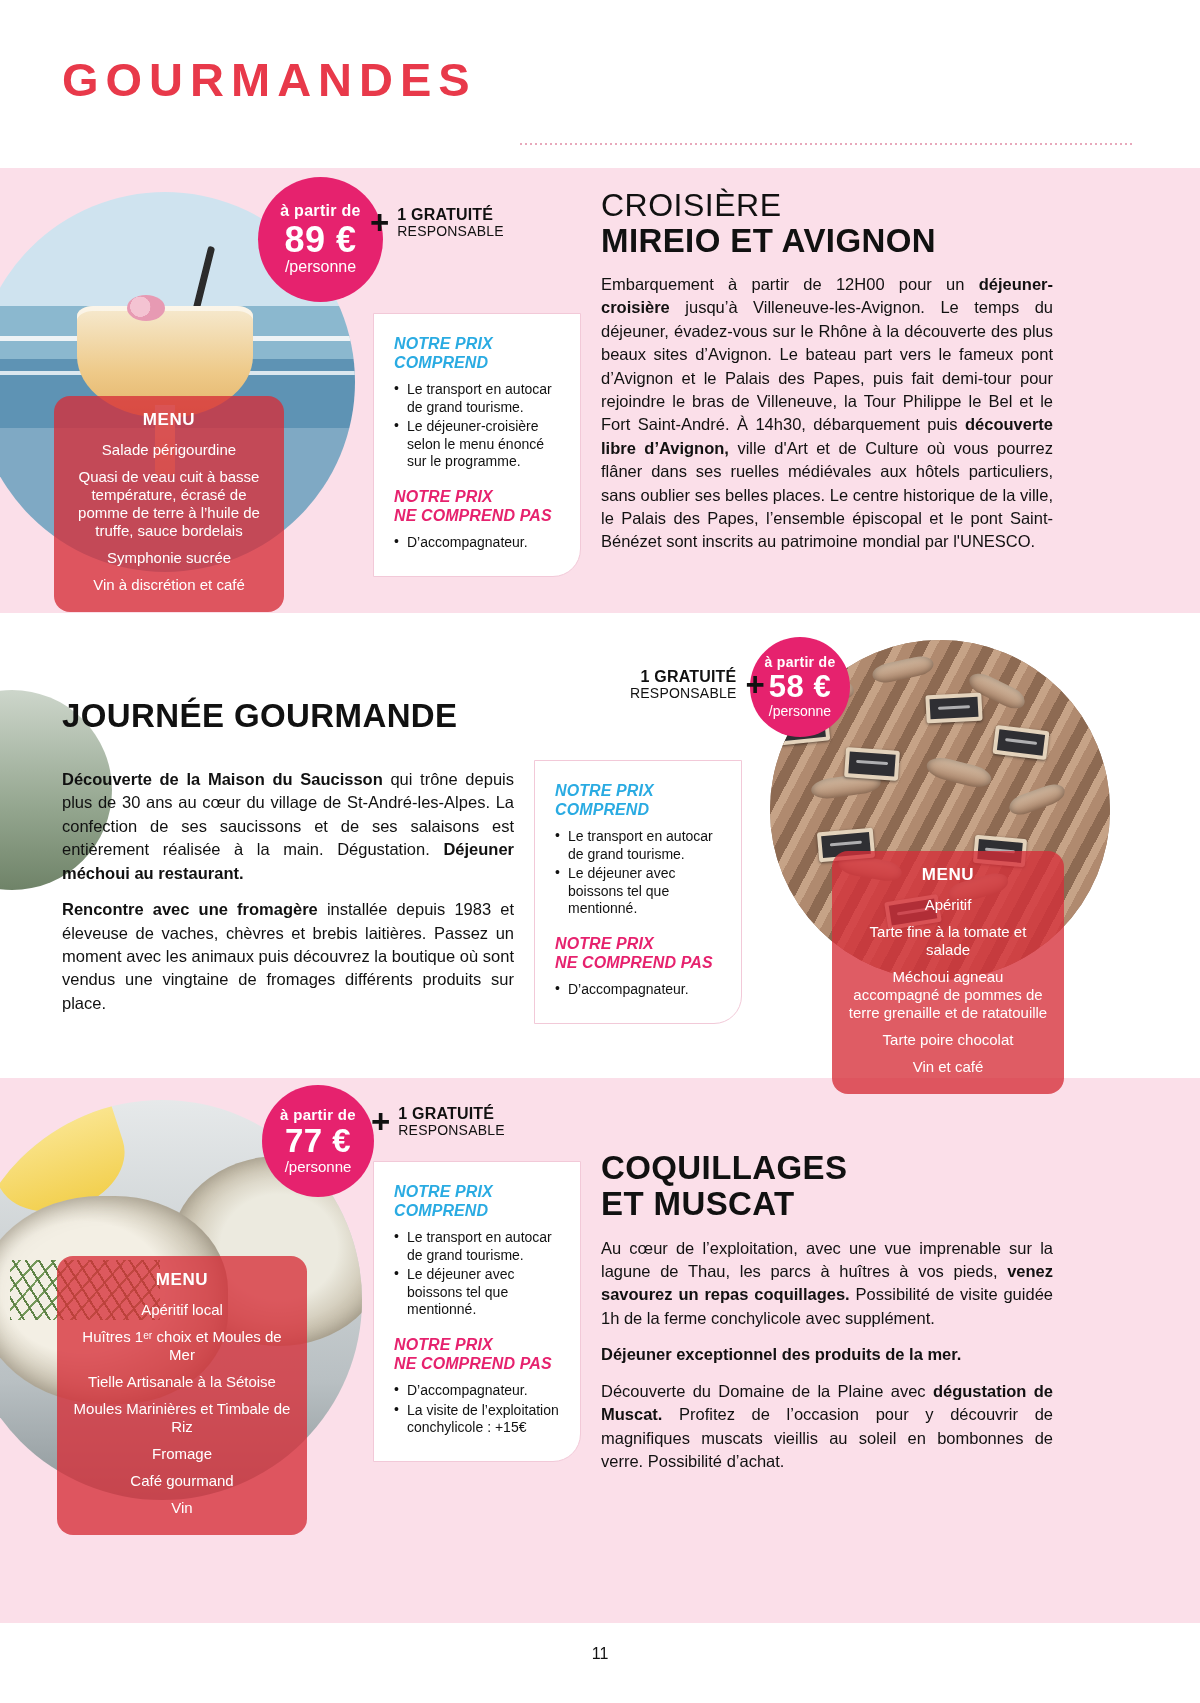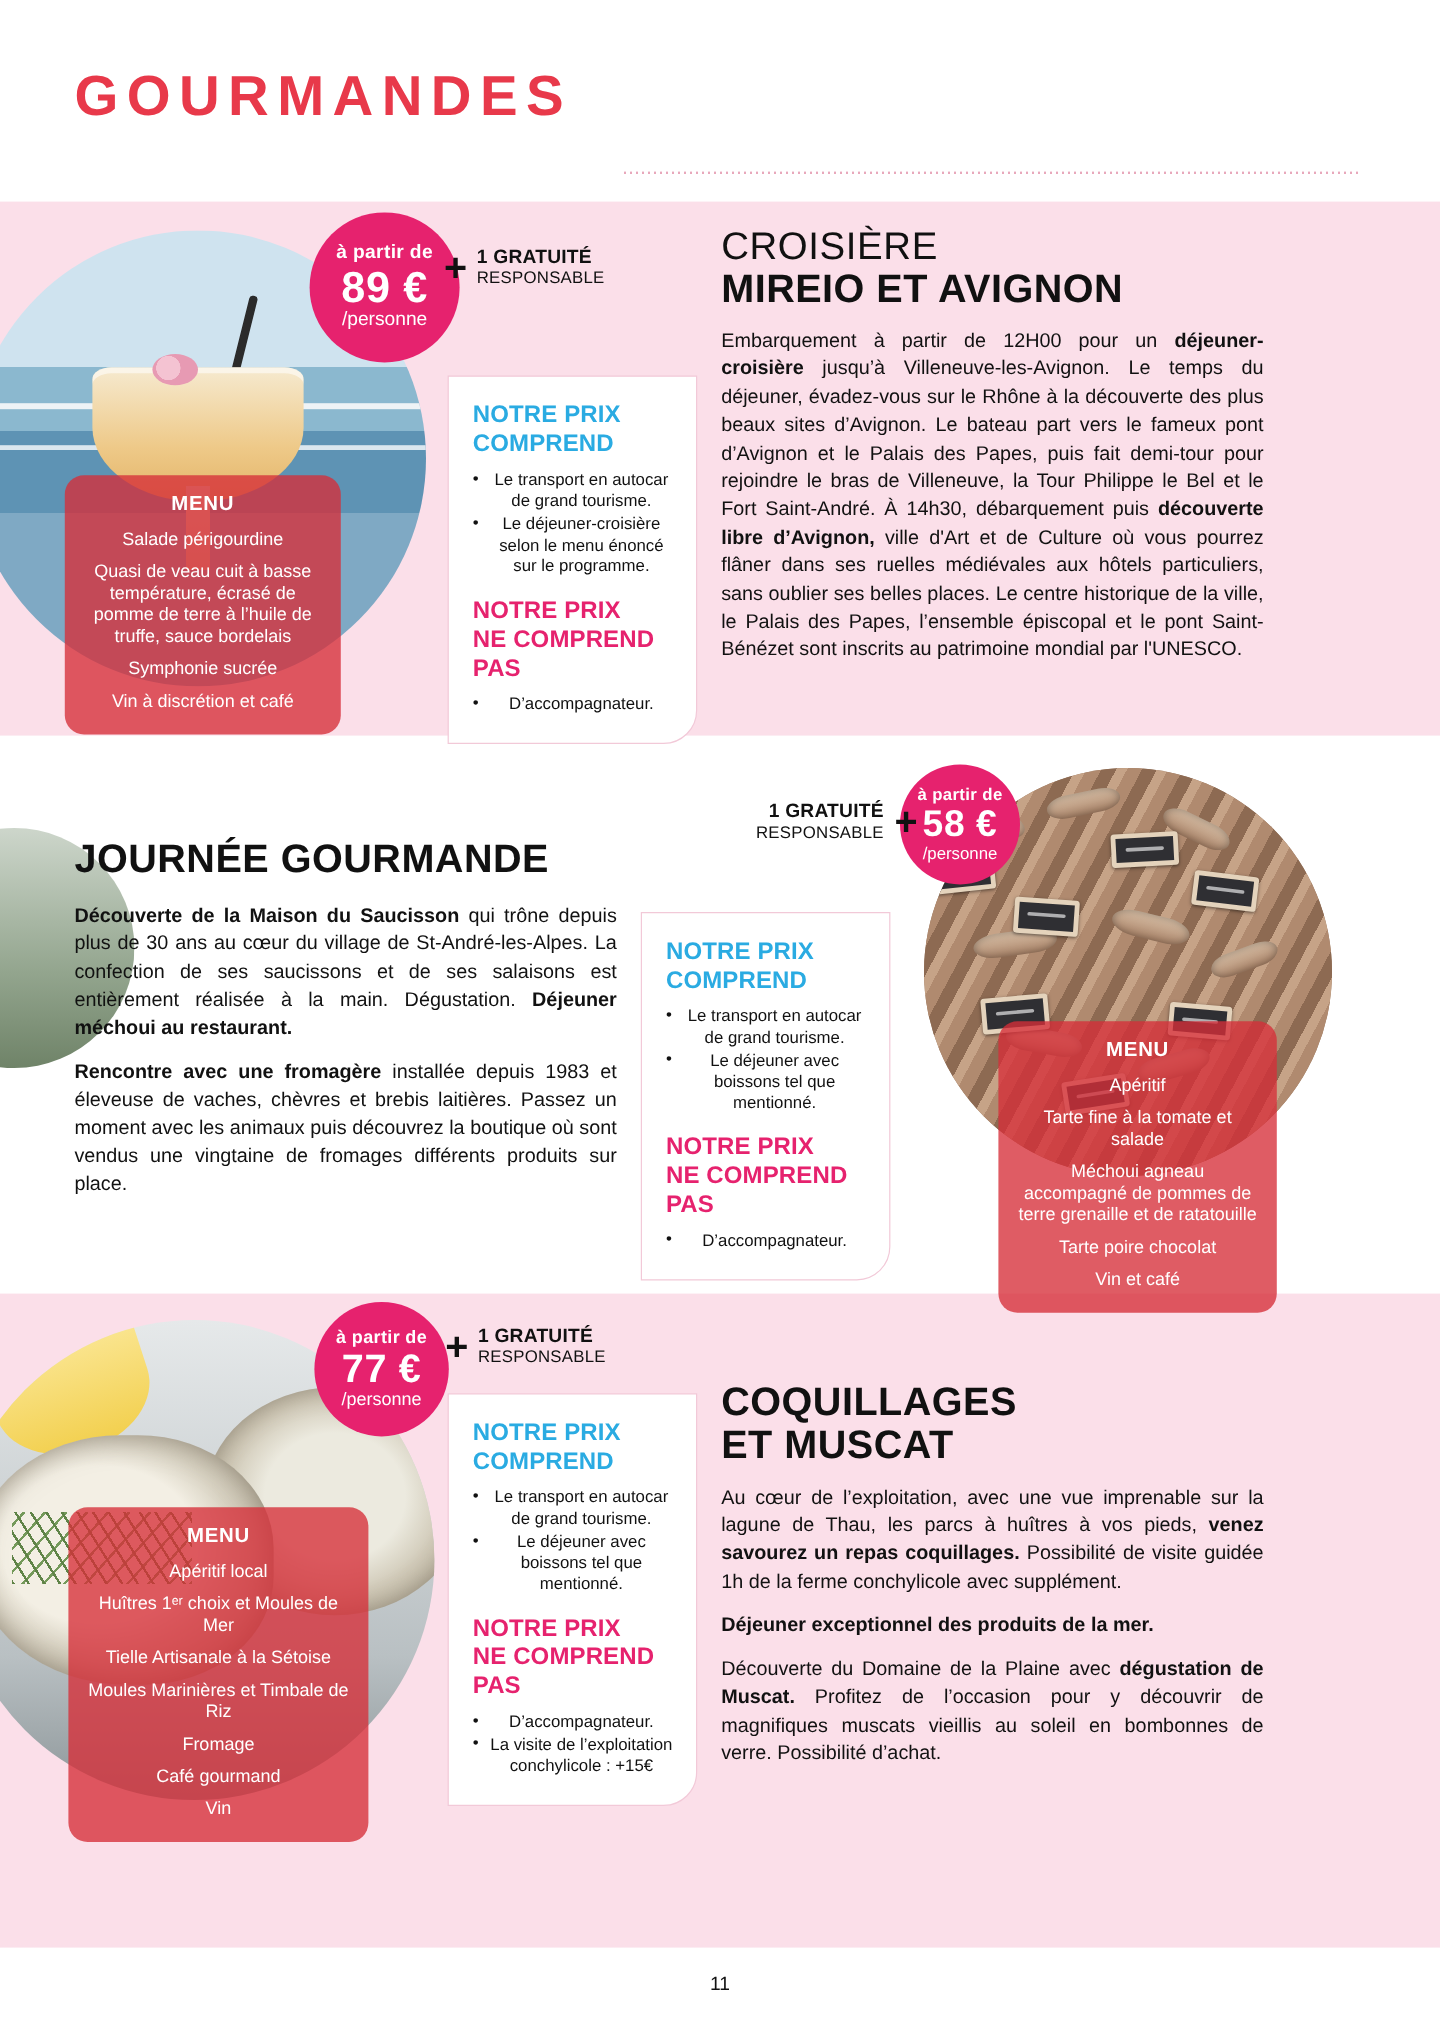--- a/index.html
+++ b/index.html
@@ -113,26 +113,26 @@
   }
   .menu h4 { font-size:17px; font-weight:700; letter-spacing:.6px; margin-bottom:11px; }
   .menu p  { font-size:15px; font-weight:400; line-height:1.2; margin-bottom:9px;text-align:center; }
   .menu p:last-child { margin-bottom:0; }
 
   
   .prixbox {
     position:absolute; background:#fff; border:1px solid #f2c9d8;
     border-radius:0 0 28px 0; padding:20px 18px 22px 20px;
   }
-  .prixbox h5 { font-size:20px; font-weight:700; line-height:1.2; letter-spacing:.1px; }
+  .prixbox h5 { font-size:16px; font-weight:700; line-height:1.2; letter-spacing:.1px;font-style:italic; }
   .prixbox h5.inc { color:#2aabe2; }
   .prixbox h5.exc { color:#e6226e; margin-top:16px; }
   .prixbox ul { list-style:none; margin-top:9px; }
   .prixbox li { font-size:14px; line-height:1.25; color:#111; padding-left:13px;
-    position:relative; margin-bottom:2px;text-align:center; }
+    position:relative; margin-bottom:2px; }
   .prixbox li::before { content:"•"; position:absolute; left:0; top:-1px; }
 
   
   .tcol { position:absolute; width:452px; color:#111; }
   .eyebrow { font-size:32px; font-weight:400; letter-spacing:.5px; line-height:1.08; }
   .bigtitle { font-size:33px; font-weight:700; letter-spacing:.4px; line-height:1.1; }
   .body { font-size:16.5px; line-height:1.42; text-align:justify; margin-top:14px; }
   .body b { font-weight:700; }
   .body + .body { margin-top:13px; }
 
@@ -241,21 +241,21 @@
   <div class="gratuite" style="left:630px; top:668px; flex-direction:row-reverse; gap:9px;">
     <span class="plus">+</span>
     <span class="g-txt" style="text-align:right">
       <span class="g1" style="display:block">1 GRATUITÉ</span>
       <span class="g2" style="display:block">RESPONSABLE</span>
     </span>
   </div>
 
   <div id="sec2title">JOURNÉE GOURMANDE</div>
 
-  <div class="tcol" style="left:62px; top:752px; width:452px;">
+  <div class="tcol" style="left:62px; top:768px; width:452px;">
     <div class="body" style="margin-top:0"><b>Découverte de la Maison du Saucisson</b><span> qui trône depuis plus de 30 ans au cœur du village de St-André-les-Alpes. La confection de ses saucissons et de ses salaisons est entièrement réalisée à la main. Dégustation. </span><b>Déjeuner méchoui au restaurant.</b></div>
     <div class="body"><b>Rencontre avec une fromagère</b><span> installée depuis 1983 et éleveuse de vaches, chèvres et brebis laitières. Passez un moment avec les animaux puis découvrez la boutique où sont vendus une vingtaine de fromages différents produits sur place.</span></div>
   </div>
 
   <div class="prixbox" style="left:534px; top:760px; width:208px;">
     <h5 class="inc">
       <span>NOTRE PRIX</span><br>
       <span>COMPREND</span>
     </h5>
     <ul>

